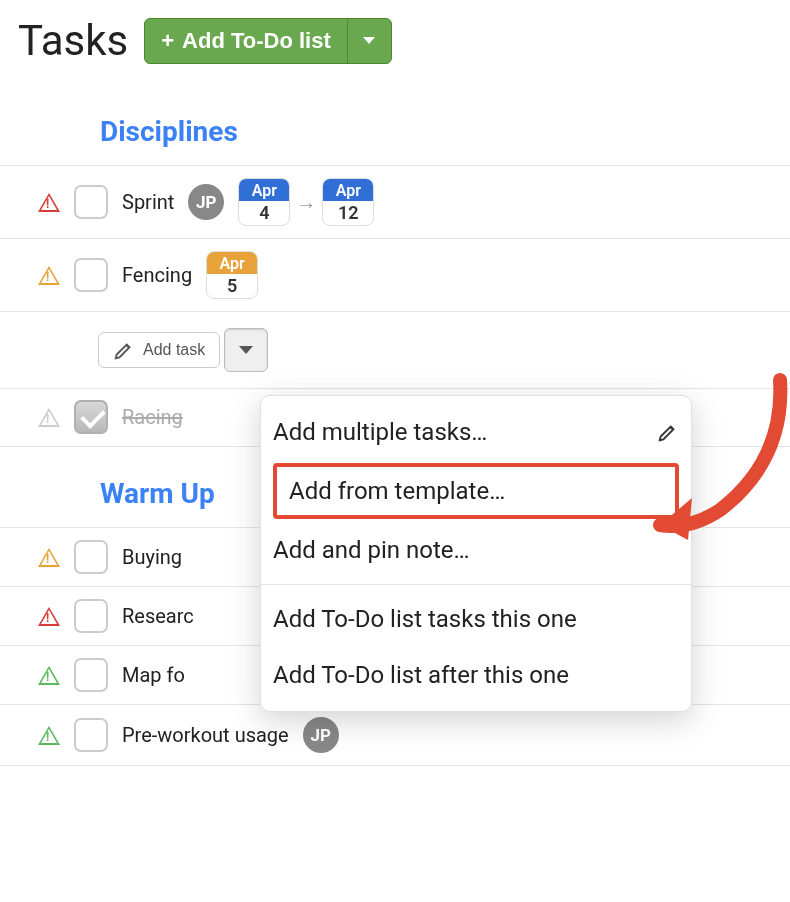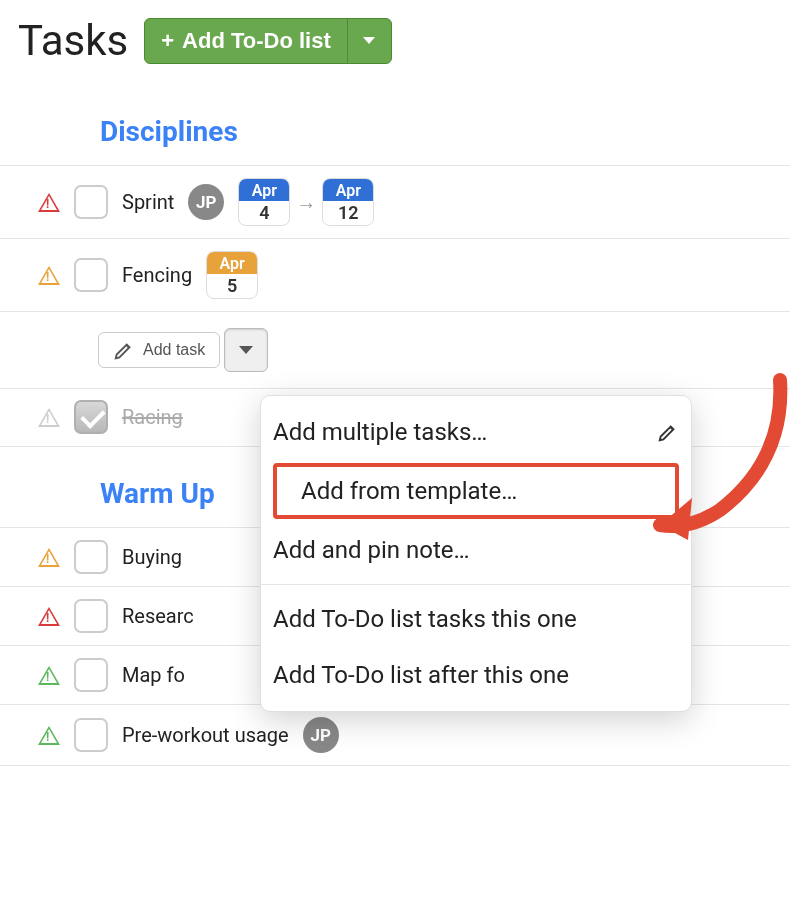--- a/index.html
+++ b/index.html
@@ -244,21 +244,21 @@
       justify-content: space-between;
       padding: 14px 12px;
       font-size: 24px;
       color: #222;
       cursor: pointer;
     }
     .dropdown-item.highlighted {
       border: 4px solid #e24a33;
       border-radius: 4px;
       margin: 3px 12px;
-      padding: 10px 24px;
+      padding: 10px 12px;
     }
     .dropdown-divider {
       height: 1px;
       background: #e5e5e5;
       margin: 6px 0;
     }
 
     .pencil-icon {
       display: inline-block;
       width: 22px; height: 22px;

